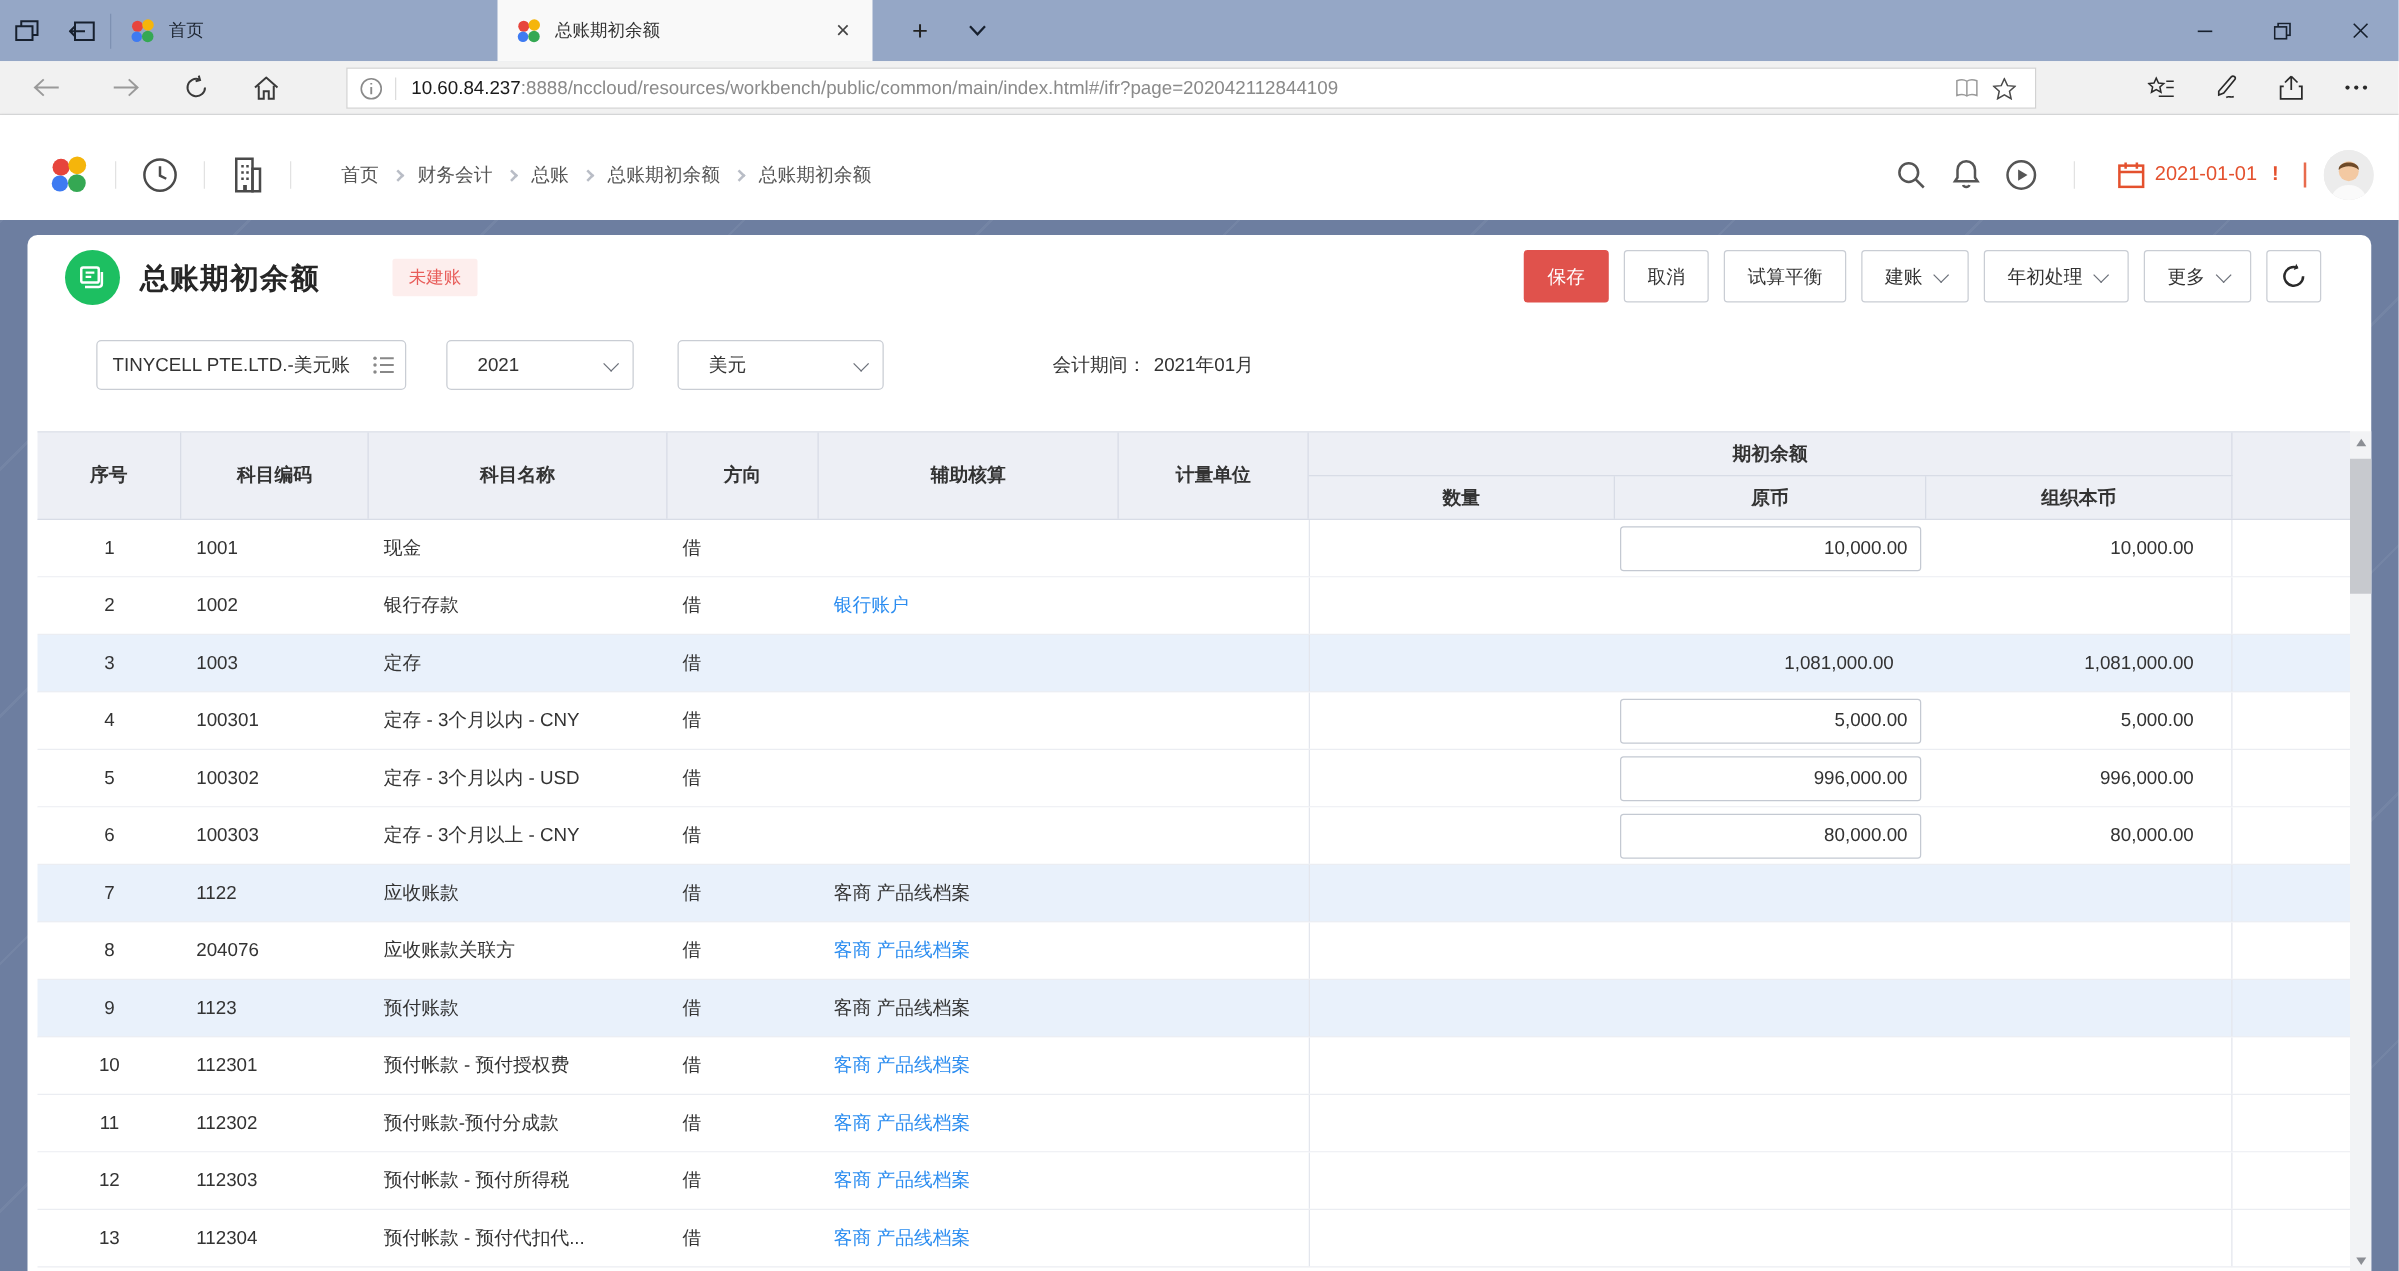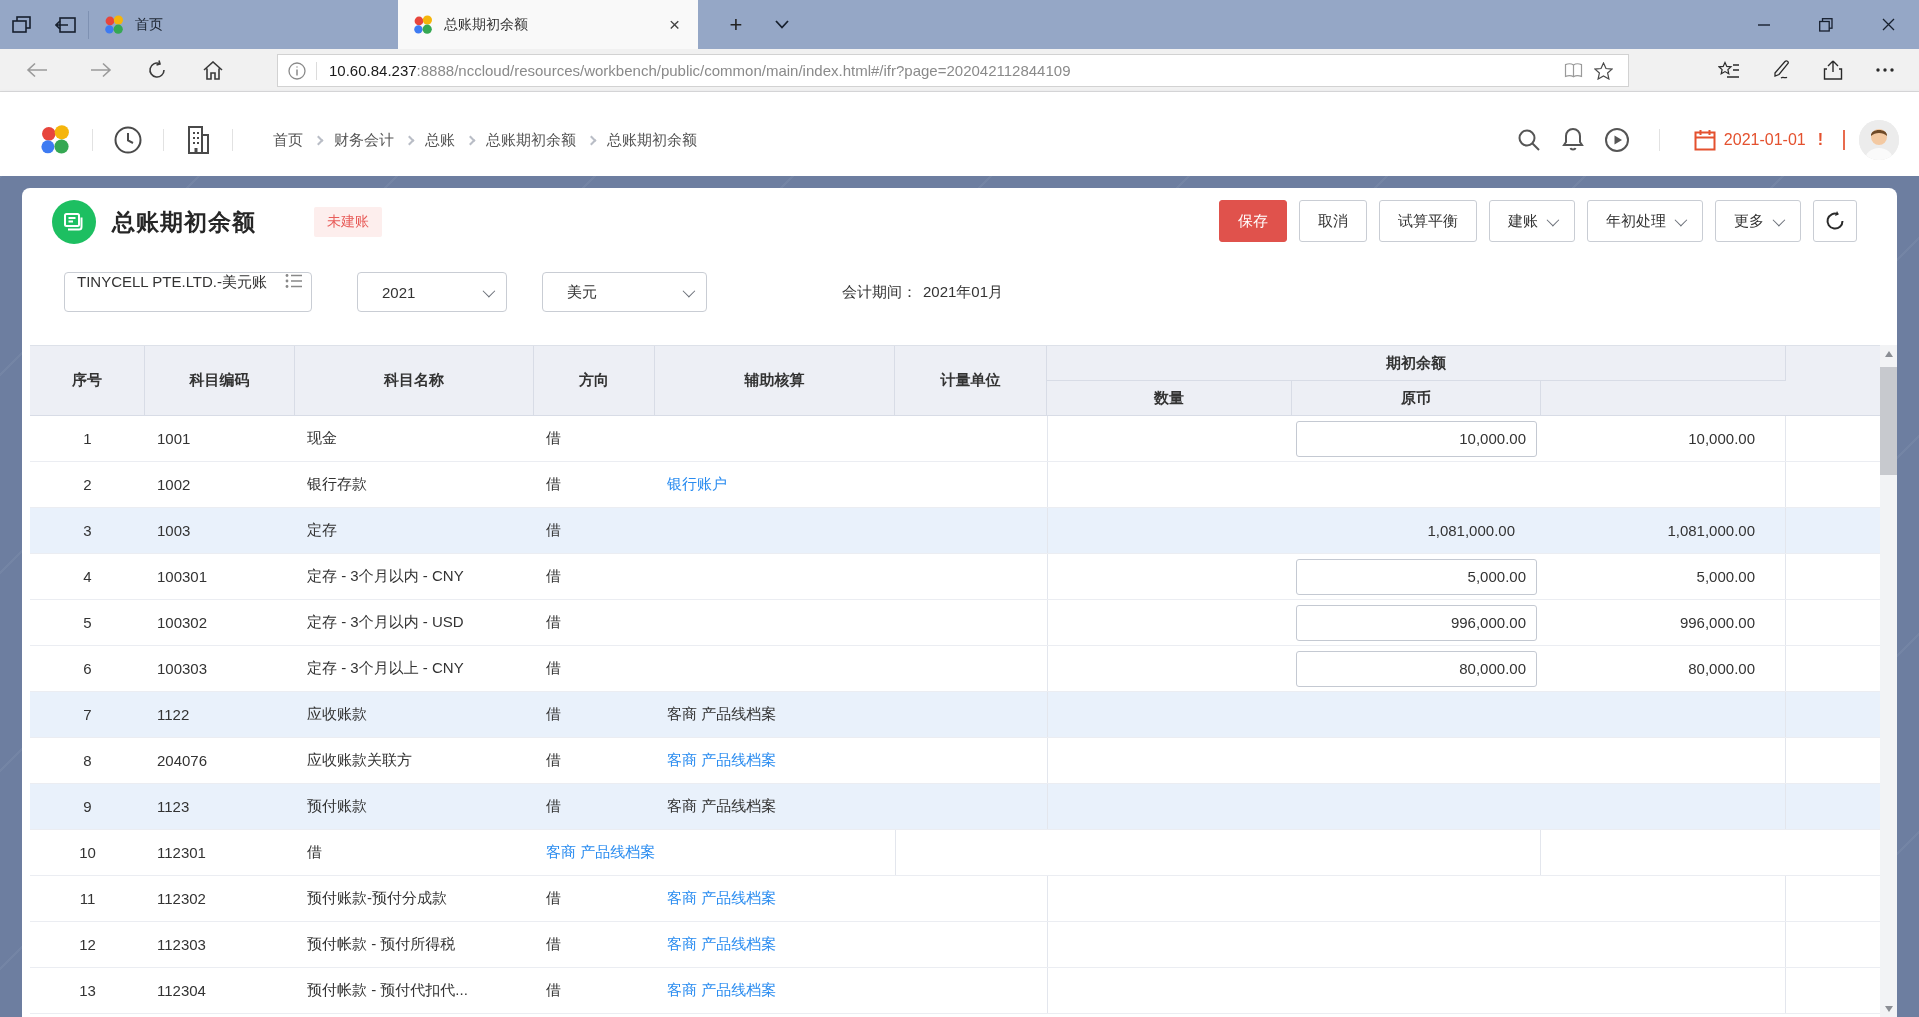--- a/index.html
+++ b/index.html
@@ -59,21 +59,21 @@
   .page-title { font-size:23px; font-weight:700; color:#262626; margin-left:16px; letter-spacing:1px; }
   .status-badge { margin-left:58px; background:#fdeeed; color:#e85d5a; font-size:14px; padding:6px 13px; border-radius:2px; }
   .toolbar { position:absolute; right:40px; top:12px; height:42px; display:flex; gap:12px; }
   .btn { height:42px; display:flex; align-items:center; justify-content:center; gap:9px; padding:0 18px; background:#fff; border:1px solid #c9cdd4; border-radius:3px; font-size:15px; color:#333; cursor:pointer; }
   .btn.primary { background:#e0524c; border-color:#e0524c; color:#fff; }
   .btn.iconbtn { width:44px; padding:0; font-size:21px; color:#2a2a2a; }
   .chev { width:9px; height:9px; border-right:1.5px solid #6a6f78; border-bottom:1.5px solid #6a6f78; transform:rotate(45deg) translateY(-2px); }
 
   
   .filters { position:absolute; left:30px; top:84px; height:40px; width:1200px; }
-  .f-input { position:absolute; left:12px; top:0; width:248px; height:40px; border:1px solid #c9cdd4; border-radius:4px; display:flex; align-items:flex-start; padding:0 8px 0 12px; }
+  .f-input { position:absolute; left:25px; top:0; width:248px; height:40px; border:1px solid #c9cdd4; border-radius:4px; display:flex; align-items:center; padding:0 8px 0 12px; }
   .f-input .val { flex:1; font-size:15px; color:#333; white-space:nowrap; overflow:hidden; }
   .f-select { position:absolute; top:0; height:40px; border:1px solid #c9cdd4; border-radius:4px; display:flex; align-items:center; justify-content:space-between; padding:0 14px 0 24px; font-size:15px; color:#333; }
   .f-year { left:305px; width:150px; }
   .f-curr { left:490px; width:165px; }
   .f-period { position:absolute; left:790px; top:0; height:40px; display:flex; align-items:center; font-size:15px; color:#333; }
   .f-period .lab { color:#333; }
   .f-period .val { margin-left:6px; }
 
   
   .table-wrap { position:absolute; left:8px; right:0; top:157px; bottom:0; }
@@ -383,20 +383,21 @@
         <div class="thead">
           <div class="hc h-span">序号</div>
           <div class="hc h-span">科目编码</div>
           <div class="hc h-span">科目名称</div>
           <div class="hc h-span">方向</div>
           <div class="hc h-span">辅助核算</div>
           <div class="hc h-span">计量单位</div>
           <div class="hc h-group">期初余额</div>
           <div class="hc h-sub7">数量</div>
           <div class="hc h-sub8">原币</div>
+          <div class="hc h-sub9">组织本币</div>
           <div class="hc h-fill"></div>
         </div>
         <div>
             <div class="trow">
               <div class="c c-seq">1</div>
               <div class="c c-code">1001</div>
               <div class="c c-name">现金</div>
               <div class="c c-dir">借</div>
               <div class="c c-aux"></div>
               <div class="c c-unit"></div>
@@ -505,20 +506,21 @@
               <div class="c c-aux">客商 产品线档案</div>
               <div class="c c-unit"></div>
               <div class="c c-qty"></div>
               <div class="c c-orig"></div>
               <div class="c c-local"></div>
               <div class="c c-fill"></div>
             </div>
             <div class="trow">
               <div class="c c-seq">10</div>
               <div class="c c-code">112301</div>
+              <div class="c c-name">预付帐款 - 预付授权费</div>
               <div class="c c-dir">借</div>
               <div class="c c-aux link">客商 产品线档案</div>
               <div class="c c-unit"></div>
               <div class="c c-qty"></div>
               <div class="c c-orig"></div>
               <div class="c c-local"></div>
               <div class="c c-fill"></div>
             </div>
             <div class="trow">
               <div class="c c-seq">11</div>

